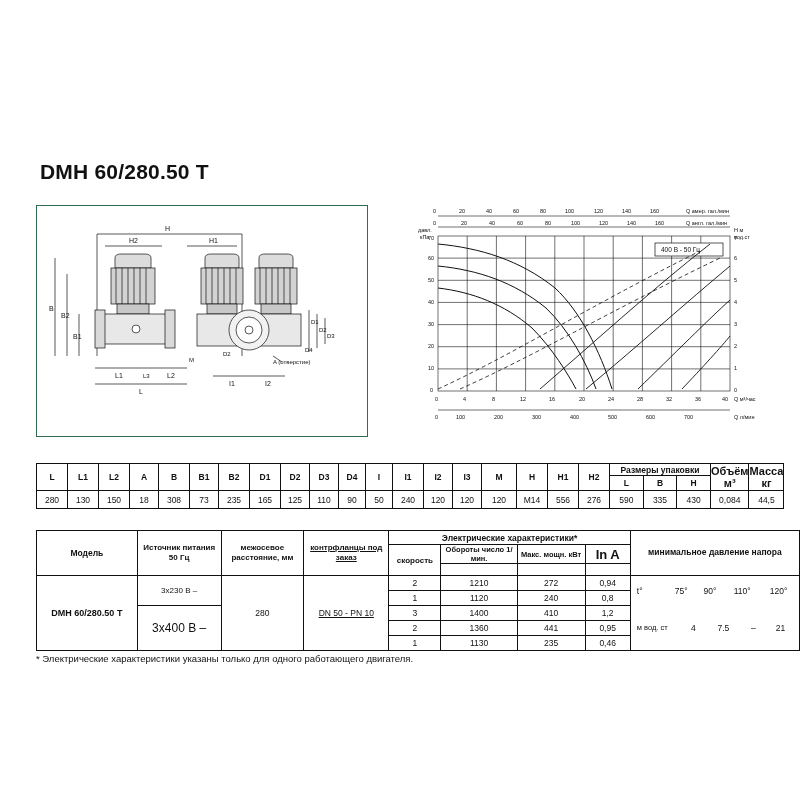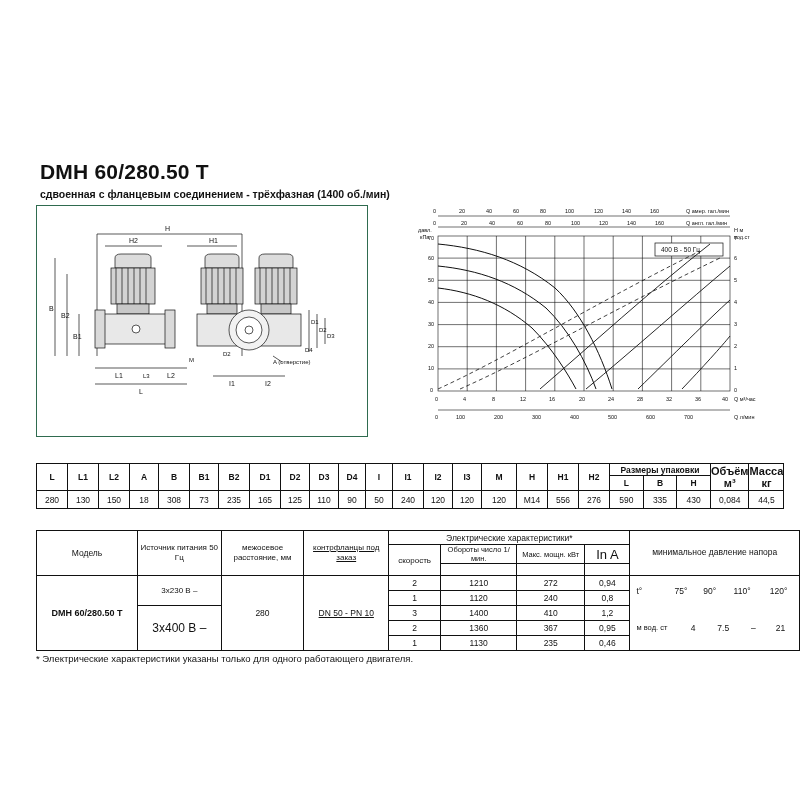--- a/index.html
+++ b/index.html
@@ -46,35 +46,34 @@
   }
   .t1 th{font-weight:bold;height:21px;}
   .t1 .sub th{height:14px;font-weight:bold;}
 
   .t2{
     position:absolute;left:36px;top:522px;font-size:8.5px;color:#111;
   }
   .t2 td,.t2 th{
     border:1px solid #111;text-align:center;vertical-align:middle;padding:0 2px;
   }
-  .t2 th{font-weight:normal;}
+  .t2 th{font-weight:bold;}
   .t2 .model{font-weight:bold;font-size:9px;}
   .t2 .u{text-decoration:underline;}
   .foot{
     position:absolute;left:36px;top:645px;font-size:9.5px;color:#111;
   }
   .nb{border:none !important;}
 </style>
 </head>
 <body>
 
 <div class="page">
 
   <div class="title">DMH 60/280.50 T</div>
-  <div class="subtitle">сдвоенная с фланцевым соединением - трёхфазная (1400 об./мин)</div>
 
   <div class="drawing">
     <svg class="dsvg" width="330" height="230" viewBox="0 0 330 230">
       <g stroke="#111" fill="none" stroke-width="0.7">
 
         <line x1="60" y1="28" x2="60" y2="150"></line>
         <line x1="60" y1="28" x2="205" y2="28" stroke-dasharray="0"></line>
         <text x="128" y="25" font-size="7" fill="#111" stroke="none">H</text>
         <line x1="205" y1="28" x2="205" y2="150"></line>
 
@@ -417,21 +416,21 @@
             <td class="nb">–</td>
             <td class="nb">21</td>
           </tr>
         </tbody>
             </table>
       </td>
     </tr>
     <tr>
       <td style="height:14px">2</td>
       <td>1360</td>
-      <td>367</td>
+      <td>441</td>
       <td>0,95</td>
     </tr>
     <tr>
       <td style="height:14px">1</td>
       <td>1130</td>
       <td>235</td>
       <td>0,46</td>
     </tr>
   </tbody>
     </table>

